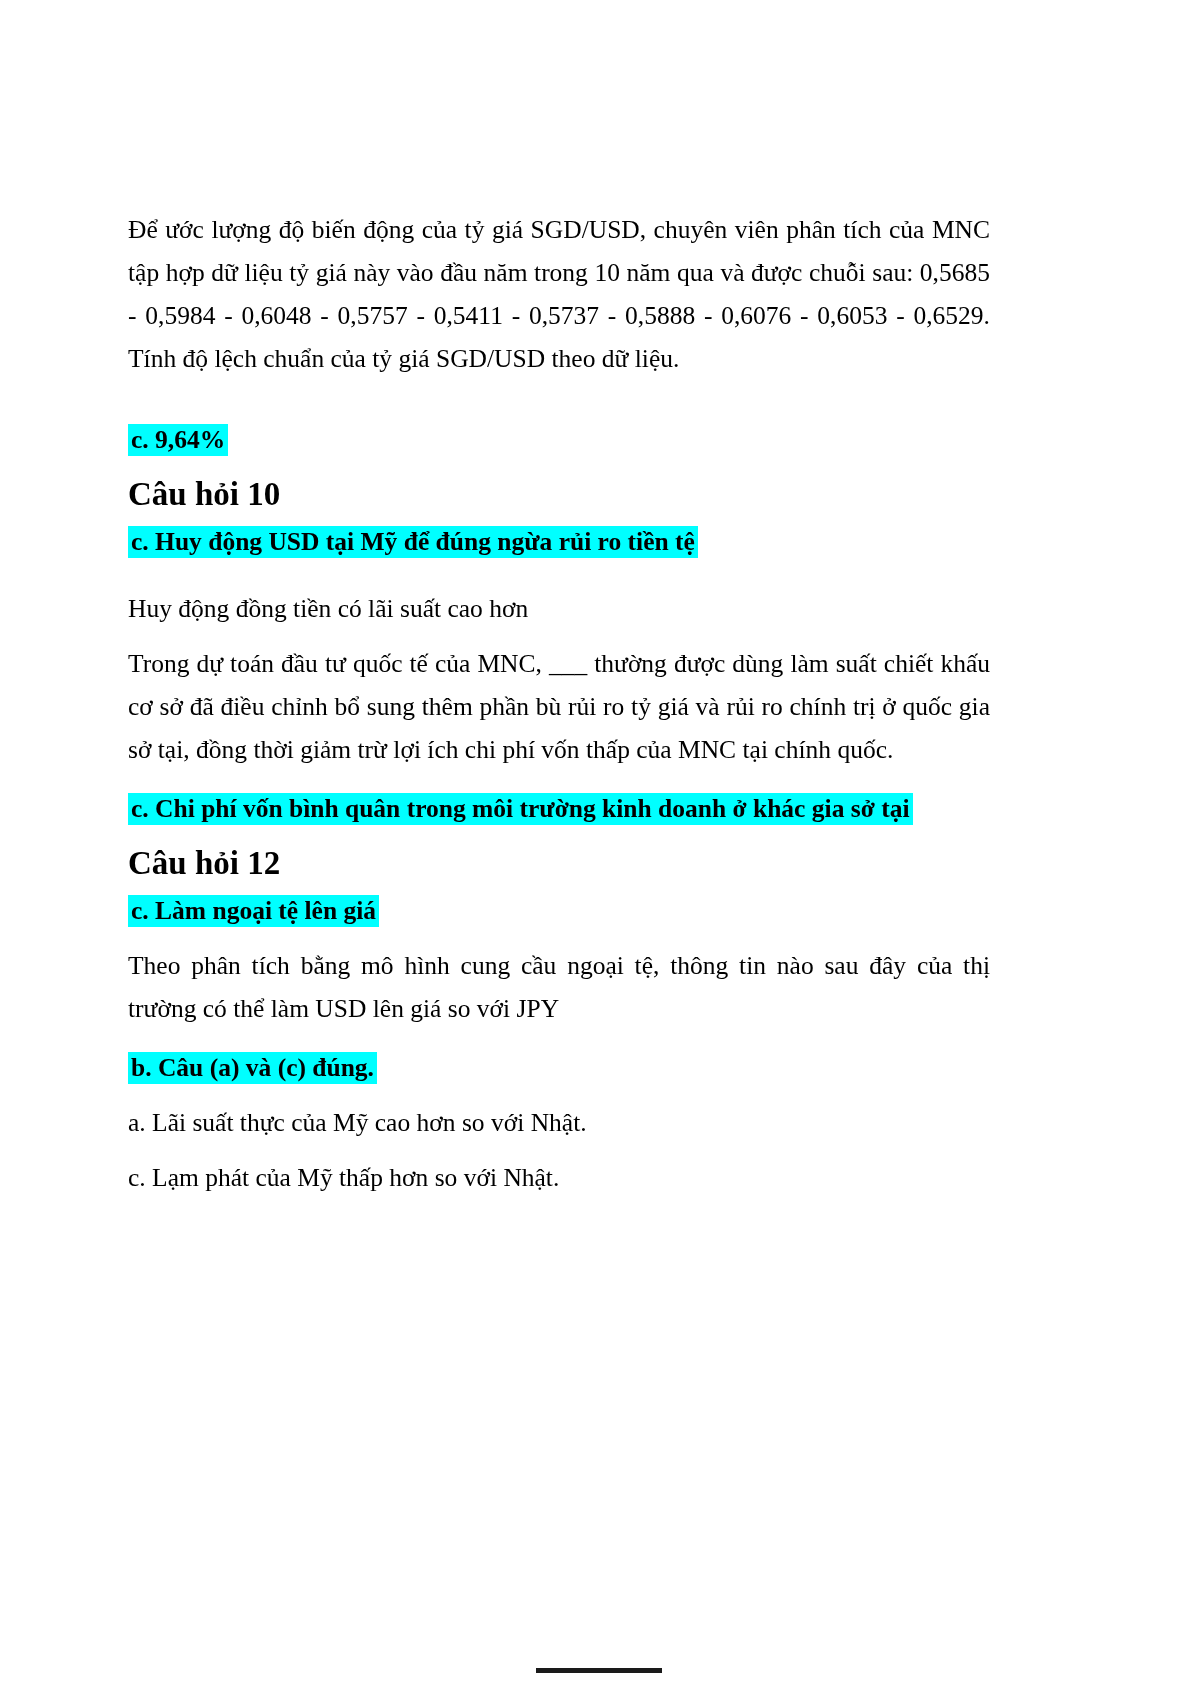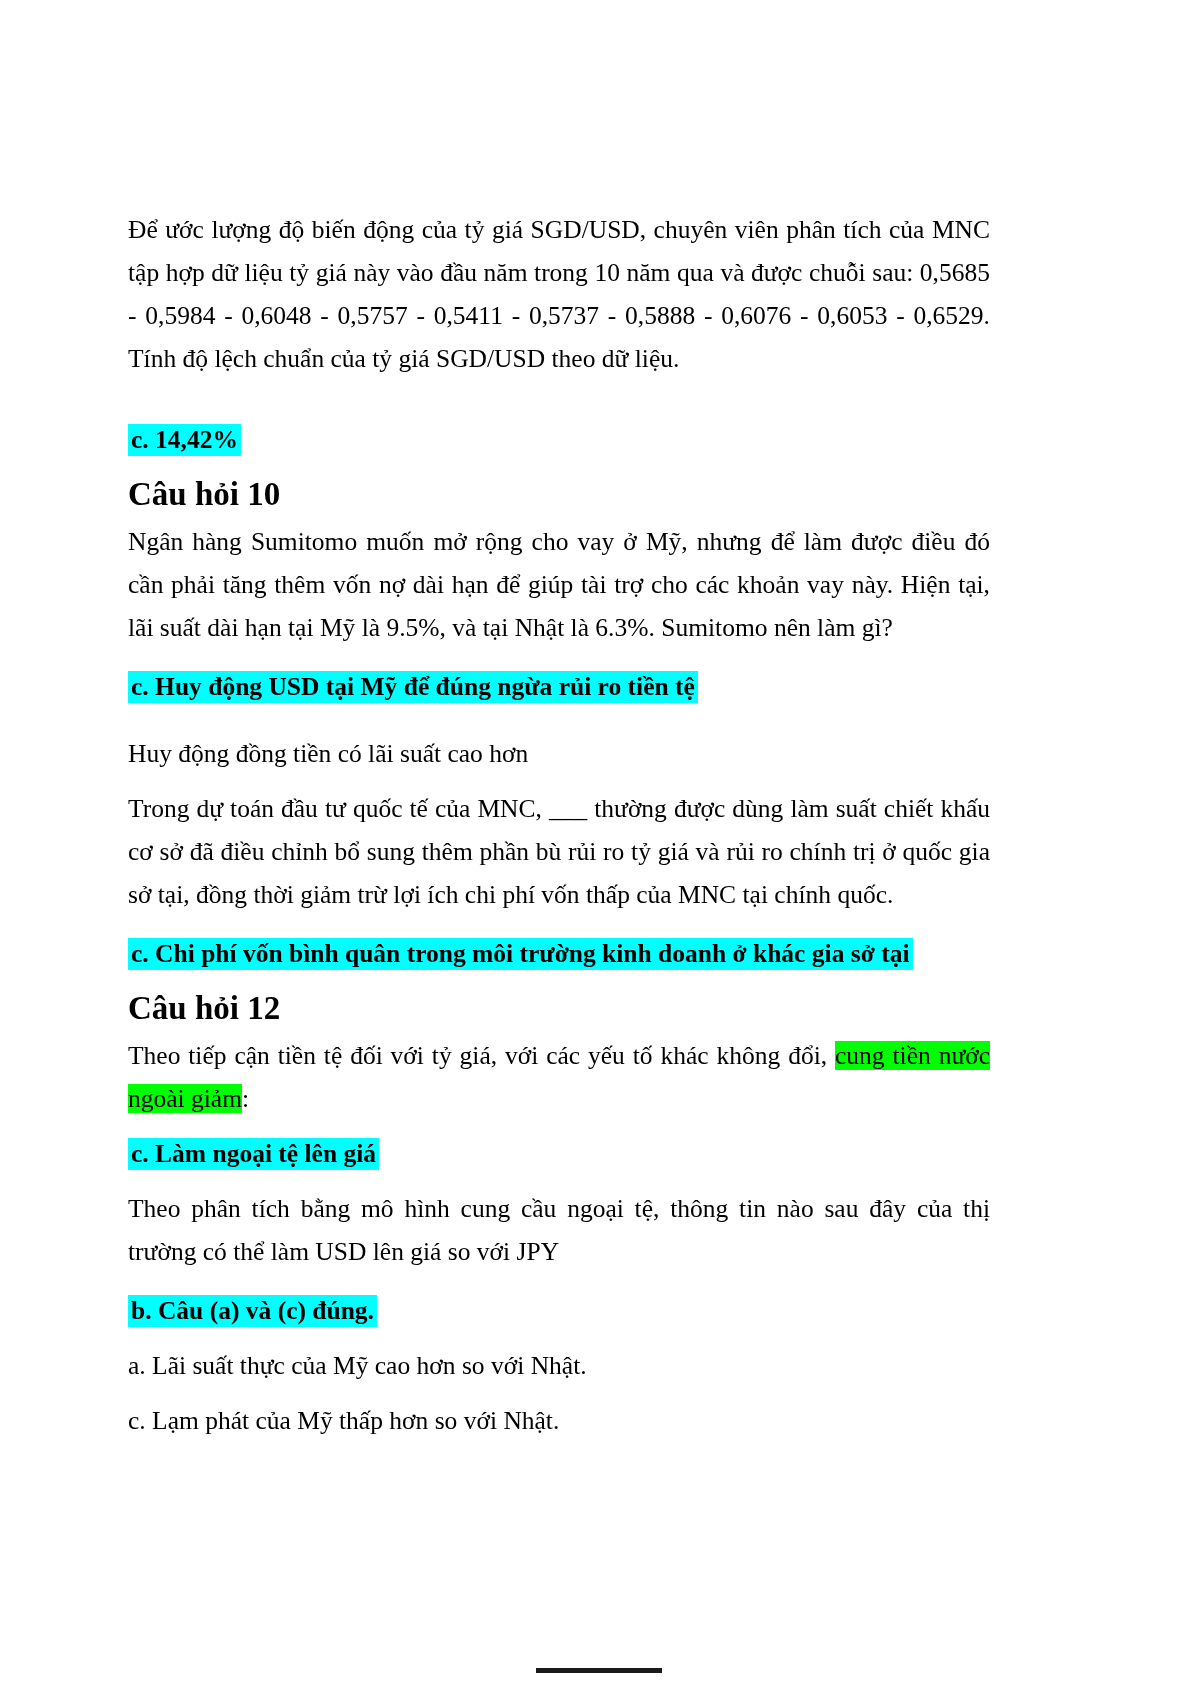--- a/index.html
+++ b/index.html
@@ -77,40 +77,38 @@
 </head>
 <body>
 
 <div class="page">
   <div class="content">
 
     <p class="para">Để ước lượng độ biến động của tỷ giá SGD/USD, chuyên viên phân tích của MNC tập hợp dữ liệu tỷ giá này vào đầu năm trong 10 năm qua và được chuỗi sau: 0,5685 - 0,5984 - 0,6048 - 0,5757 - 0,5411 - 0,5737 - 0,5888 - 0,6076 - 0,6053 - 0,6529. Tính độ lệch chuẩn của tỷ giá SGD/USD theo dữ liệu.</p>
 
     <div class="spacer-md"></div>
 
-    <p class="answer-line"><span class="hl-cyan">c. 14,42%</span></p>
+    <p class="answer-line"><span class="hl-cyan">c. 9,64%</span></p>
 
     <p class="heading">Câu hỏi 10</p>
 
-    <p class="para">Ngân hàng Sumitomo muốn mở rộng cho vay ở Mỹ, nhưng để làm được điều đó cần phải tăng thêm vốn nợ dài hạn để giúp tài trợ cho các khoản vay này. Hiện tại, lãi suất dài hạn tại Mỹ là 9.5%, và tại Nhật là 6.3%. Sumitomo nên làm gì?</p>
 
     <p class="answer-line"><span class="hl-cyan">c. Huy động USD tại Mỹ để đúng ngừa rủi ro tiền tệ</span></p>
 
     <div class="spacer-sm"></div>
 
     <p class="answer-line">Huy động đồng tiền có lãi suất cao hơn</p>
 
 
     <p class="para">Trong dự toán đầu tư quốc tế của MNC, ___ thường được dùng làm suất chiết khấu cơ sở đã điều chỉnh bổ sung thêm phần bù rủi ro tỷ giá và rủi ro chính trị ở quốc gia sở tại, đồng thời giảm trừ lợi ích chi phí vốn thấp của MNC tại chính quốc.</p>
 
     <p class="answer-line"><span class="hl-cyan">c. Chi phí vốn bình quân trong môi trường kinh doanh ở khác gia sở tại</span></p>
 
     <p class="heading">Câu hỏi 12</p>
 
-    <p class="answer-line nohyphen"><span>Theo tiếp cận tiền tệ đối với tỷ giá, với các yếu tố khác không đổi, </span><span class="hl-green">cung tiền nước ngoài giảm</span><span>:</span></p>
 
     <p class="answer-line"><span class="hl-cyan">c. Làm ngoại tệ lên giá</span></p>
 
 
     <p class="para">Theo phân tích bằng mô hình cung cầu ngoại tệ, thông tin nào sau đây của thị trường có thể làm USD lên giá so với JPY</p>
 
     <p class="answer-line"><span class="hl-cyan">b. Câu (a) và (c) đúng.</span></p>
 
     <p class="answer-line">a. Lãi suất thực của Mỹ cao hơn so với Nhật.</p>
 

